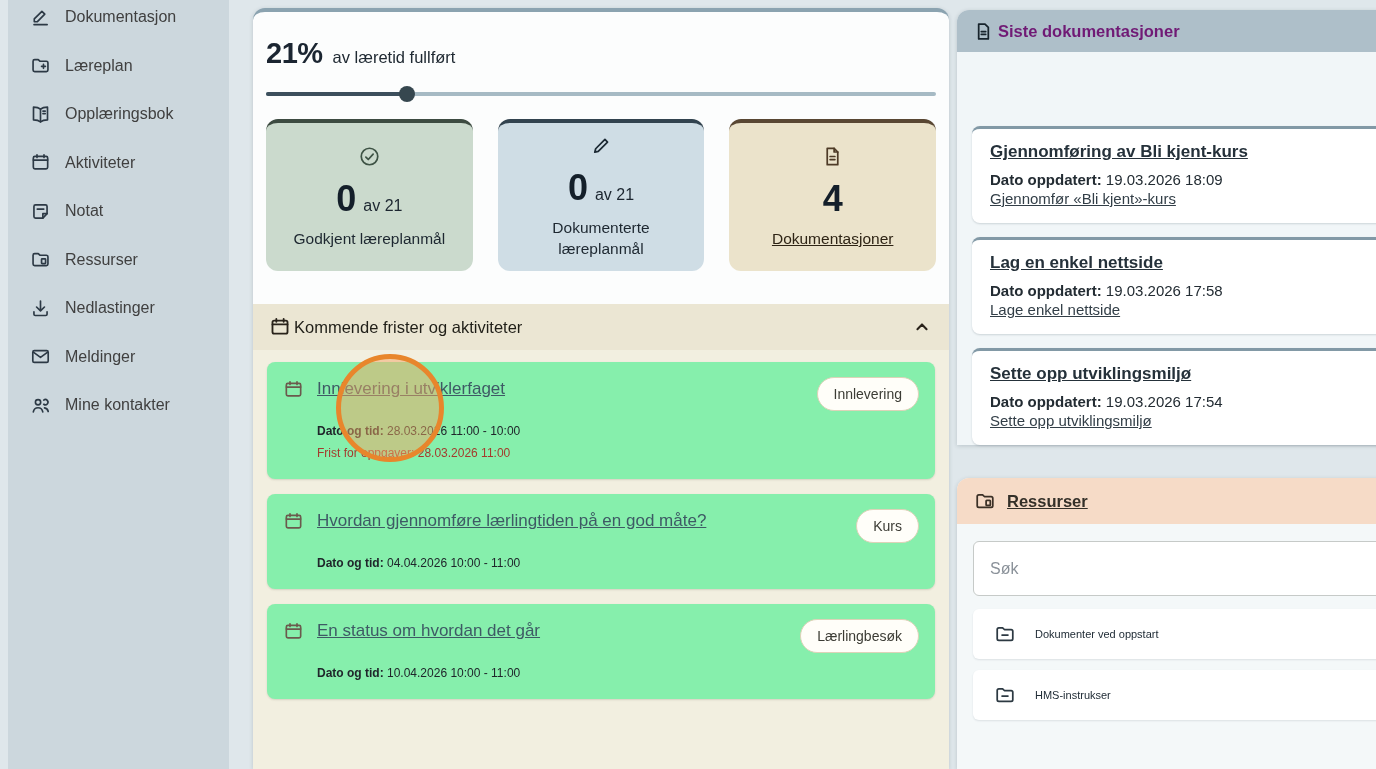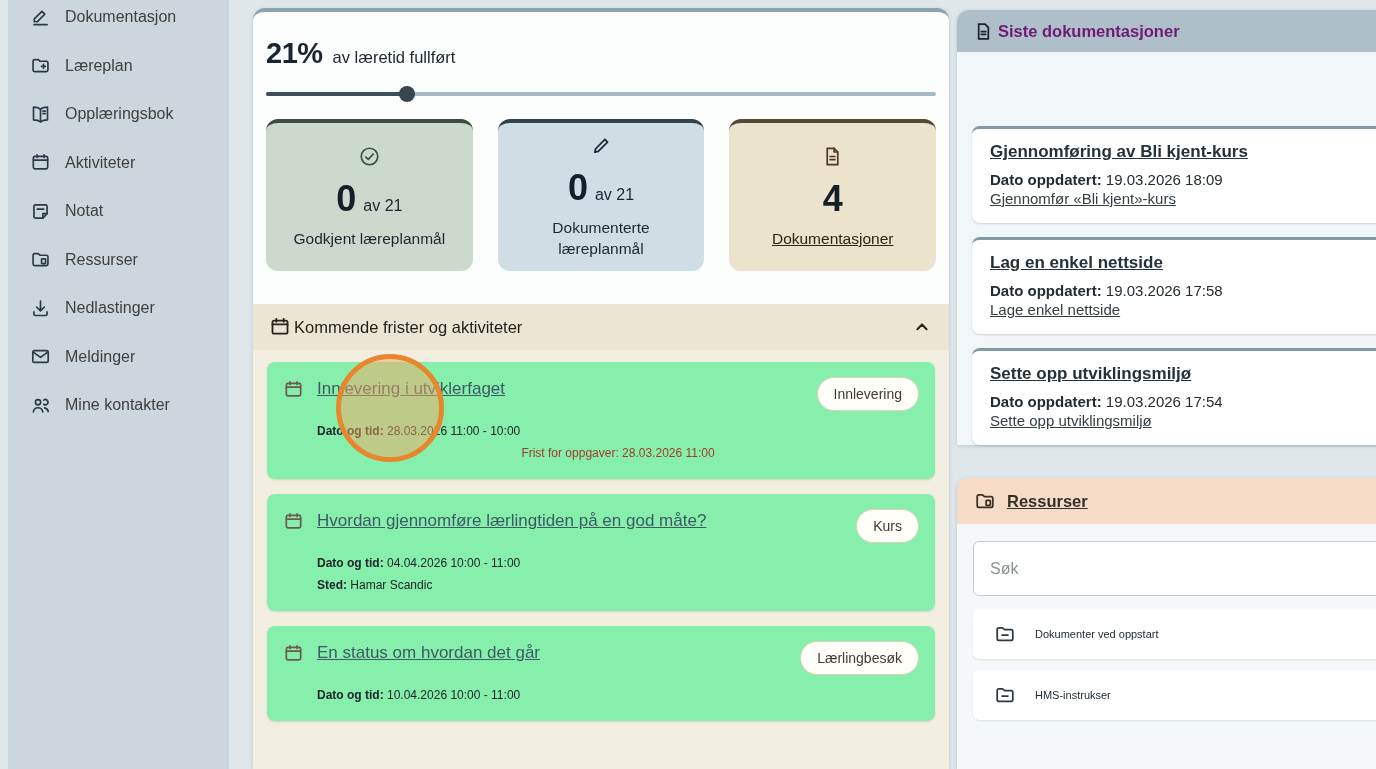--- a/index.html
+++ b/index.html
@@ -77,21 +77,21 @@
   .event-top { display:flex; align-items:flex-start; gap:13px; }
   .event-top .ic { color:#6b5a4d; margin-top:2px; }
   .event-title { font-size:17px; font-weight:500; color:#3e5a65; text-decoration:underline; cursor:pointer; margin-top:2px; }
   .badge {
     margin-left:auto; border:1px solid #ddd3b8; background:#fffef9; border-radius:999px;
     padding:8px 16px; font-size:14px; color:#3c3c35; white-space:nowrap;
   }
   .event-meta { margin:13px 0 0 34px; font-size:12px; color:#20262b; }
   .event-meta b { font-weight:700; }
   .event-meta + .event-meta { margin-top:8px; }
-  .deadline { color:var(--deadline-red,#a43b2d);text-align:center; }
+  .deadline { color:var(--deadline-red,#a43b2d); }
   .pagination {
     display:flex; justify-content:flex-end; align-items:center; gap:24px;
     padding:12px 26px 18px 0; font-size:15px; color:#2b3036;
   }
 
   
   .right-a {
     position:absolute; left:957px; top:10px; width:520px; height:435px;
     background:var(--right-panel-bg,#f1f6f8); border-radius:12px 0 0 0;
     box-shadow:0 1px 4px rgba(30,50,60,.18);
@@ -335,21 +335,20 @@
               <svg viewBox="0 0 24 24" fill="none" stroke="currentColor" stroke-width="1.9" stroke-linecap="round" stroke-linejoin="round">
                 <rect x="3.8" y="5" width="16.4" height="14.2" rx="1.8"></rect>
                 <path d="M3.8 9.2h16.4"></path>
                 <path d="M8 3.2v3.2M16 3.2v3.2"></path>
               </svg>
             </span>
           <span class="event-title">Hvordan gjennomføre lærlingtiden på en god måte?</span>
           <span class="badge">Kurs</span>
         </div>
         <div class="event-meta"><b>Dato og tid:</b> <span>04.04.2026 10:00 - 11:00</span></div>
-        <div class="event-meta"><b>Sted:</b> <span>Hamar Scandic</span></div>
       </div>
 
       <div class="event-card">
         <div class="event-top">
           <span class="ic">
               <svg viewBox="0 0 24 24" fill="none" stroke="currentColor" stroke-width="1.9" stroke-linecap="round" stroke-linejoin="round">
                 <rect x="3.8" y="5" width="16.4" height="14.2" rx="1.8"></rect>
                 <path d="M3.8 9.2h16.4"></path>
                 <path d="M8 3.2v3.2M16 3.2v3.2"></path>
               </svg>

